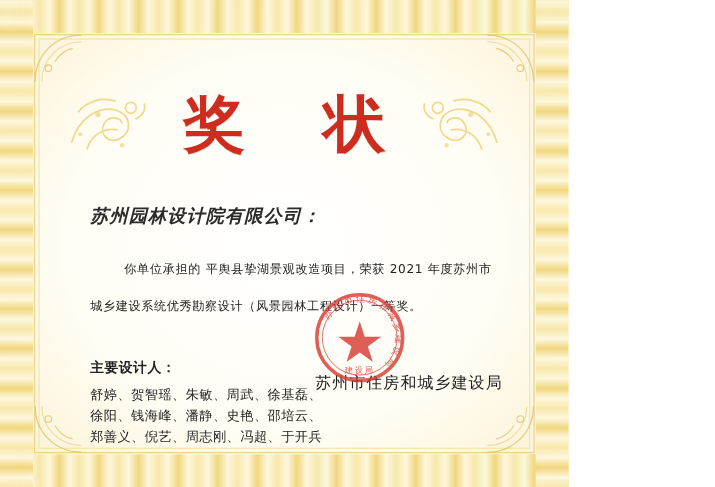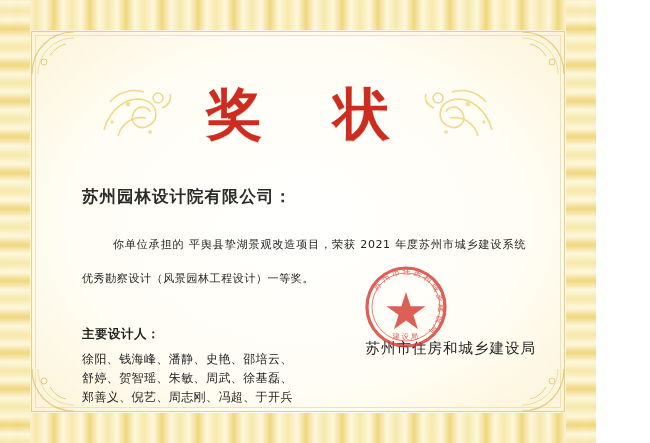--- a/index.html
+++ b/index.html
@@ -9,21 +9,21 @@
   }
   body {
     width: 650px;
     height: 443px;
     font-family: "Liberation Serif", "DejaVu Serif", serif;
     overflow: hidden;
   }
 
   #certificate {
     position: relative;
-    width: 596px;
+    width: 517px;
     height: 443px;
     box-sizing: border-box;
     background:
       radial-gradient(ellipse at 50% 50%, #ffffff 0%, #fffdf4 55%, #fdf6e0 78%, #fbf0cf 100%);
     overflow: hidden;
   }
   .band {
     position: absolute;
     box-sizing: border-box;
   }
@@ -106,20 +106,21 @@
 
   .recipient {
     position: absolute;
     left: 36px;
     top: 140px;
     font-size: 16.5px;
     font-weight: bold;
     color: #2b2b2b;
     letter-spacing: 1px;
     font-family: "DejaVu Sans", "Liberation Sans", sans-serif;
+    font-style: italic;
   }
 
   .body-text {
     position: absolute;
     left: 36px;
     right: 24px;
     top: 182px;
     font-size: 11px;
     line-height: 34px;
     color: #222;
@@ -264,22 +265,22 @@
         </svg>
       </div>
     </div>
 
     <div class="recipient">苏州园林设计院有限公司：</div>
 
     <div class="body-text">你单位承担的  平舆县挚湖景观改造项目，荣获 2021 年度苏州市城乡建设系统优秀勘察设计（风景园林工程设计）一等奖。</div>
 
     <div class="designers">
       <div class="designers-label">主要设计人：</div>
+      <div class="designers-line">舒婷、贺智瑶、朱敏、周武、徐基磊、</div>
       <div class="designers-line">徐阳、钱海峰、潘静、史艳、邵培云、</div>
-      <div class="designers-line">舒婷、贺智瑶、朱敏、周武、徐基磊、</div>
       <div class="designers-line">郑善义、倪艺、周志刚、冯超、于开兵</div>
     </div>
 
     <div class="signature">
       <div class="sig-org">苏州市住房和城乡建设局</div>
     </div>
 
     <div class="seal">
       <svg viewBox="0 0 96 96" width="96" height="96">
         <defs>

